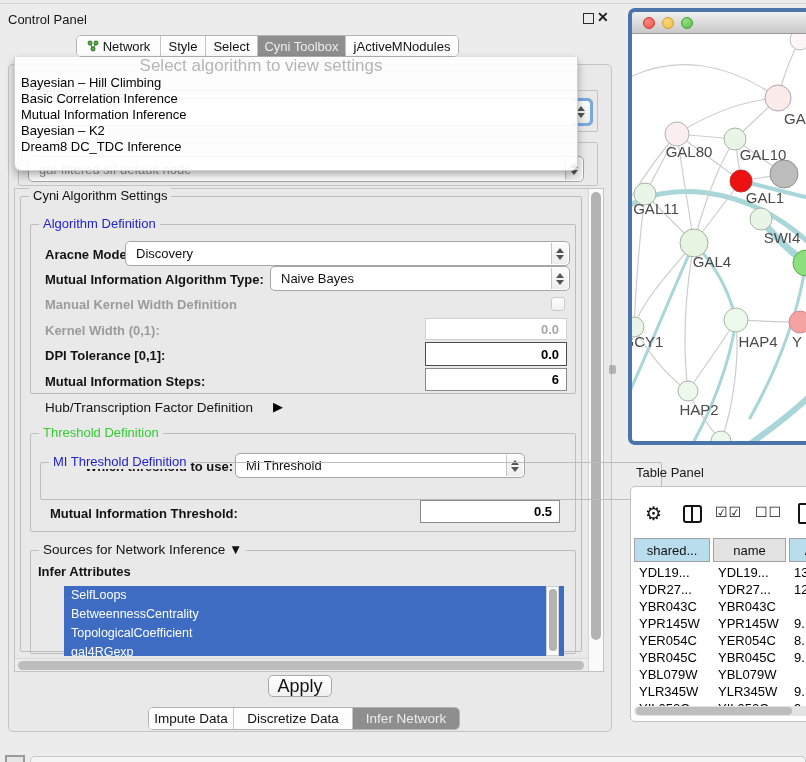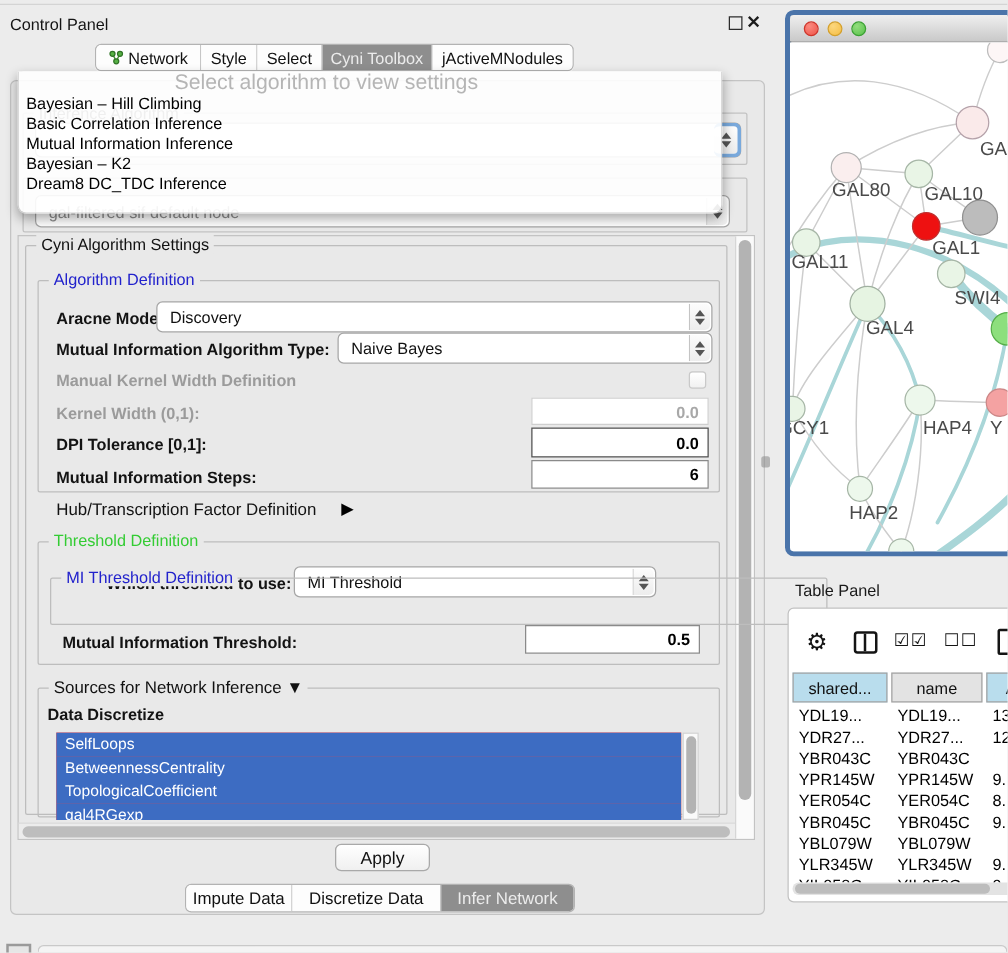--- a/index.html
+++ b/index.html
@@ -60,25 +60,25 @@
   .legend { position:absolute; top:-9px; left:8px; background:#e9e9e9; padding:0 4px; font-size:13px; white-space:nowrap;}
   .legend.blue { color:#2222cc; }
   .legend.green { color:#33cc33; }
   .lbl { position:absolute; font-weight:bold; font-size:13px; color:#131313; white-space:nowrap;}
   .lbl.dis { color:#9b9b9b; }
   .field { position:absolute; background:#fff; font-size:13px; display:flex; align-items:center;
     justify-content:flex-end; padding-right:7px;font-weight:bold; }
   .checkbox { position:absolute; width:14px; height:14px; border:1px solid #c9c9c9; border-radius:3px;
     background:linear-gradient(#ffffff,#f1f1f1); }
 
-  #attr-list { position:absolute; overflow:hidden; background:#ef4444; }
+  #attr-list { position:absolute; overflow:hidden; background:#a3a3a3;margin-left:19px; }
   #attr-list .item { height:19px; line-height:19px; color:#fff; font-size:12.5px; padding-left:7px; }
 
-  #apply-btn { top:675px; left:268px; width:76px; height:22px; background:linear-gradient(#ffffff,#f0f0f0);
-    border:1px solid #a9a9a9; border-radius:5px; font-size:14px; display:flex; align-items:center; justify-content:center;}
+  #apply-btn { top:675px; left:268px; width:64px; height:22px; background:linear-gradient(#ffffff,#f0f0f0);
+    border:1px solid #a9a9a9; border-radius:5px; font-size:18px; display:flex; align-items:center; justify-content:center;}
 
   #bottom-tabs { top:707px; left:148px; height:23px; display:flex; border:1px solid #b3b3b3;
     border-radius:5px; overflow:hidden; background:#fff; z-index:5;}
   #bottom-tabs .seg { display:flex; align-items:center; justify-content:center; font-size:13.5px;
     background:#fdfdfd; border-right:1px solid #c6c6c6; color:#111;}
   #bottom-tabs .seg:last-child{border-right:none;}
   #bottom-tabs .seg.sel { background:#8e8e8e; color:#ececec; }
 
   
   #splitter-handle { top:365px; left:609px; width:7px; height:9px; background:#8f8f8f; border-radius:2px; opacity:.6;}
@@ -256,21 +256,21 @@
 <div class="field" style="top:500px;left:420px;width:140px;height:23px;border:1px solid #8a8a8a;color:#000">
   <span>0.5</span>
 </div>
 
 <div class="abs groupbox" style="top:550px;left:30px;width:546px;height:104px">
   <span class="legend" style="font-size:13.5px">
     <span>Sources for Network Inference</span>
     <span>▼</span>
   </span>
 </div>
-<span class="lbl" style="top:564px;left:38px">Data Discretize</span>
+<span class="lbl" style="top:564px;left:38px">Infer Attributes</span>
 <div id="attr-list" style="top:586px;left:45px;width:500px;height:70px">
     <div class="item" style="background: rgb(61, 108, 194);">SelfLoops</div>
     <div class="item" style="background: rgb(61, 108, 194);">BetweennessCentrality</div>
     <div class="item" style="background: rgb(61, 108, 194);">TopologicalCoefficient</div>
     <div class="item" style="background: rgb(61, 108, 194);">gal4RGexp</div>
   </div>
 <div class="vtrack" style="top:586px;left:546px;width:13px;height:70px;border:1px solid #d0d0d0">
   <div class="vthumb" style="top:2px;left:1.5px;width:8px;height:62px"></div>
 </div>
 

